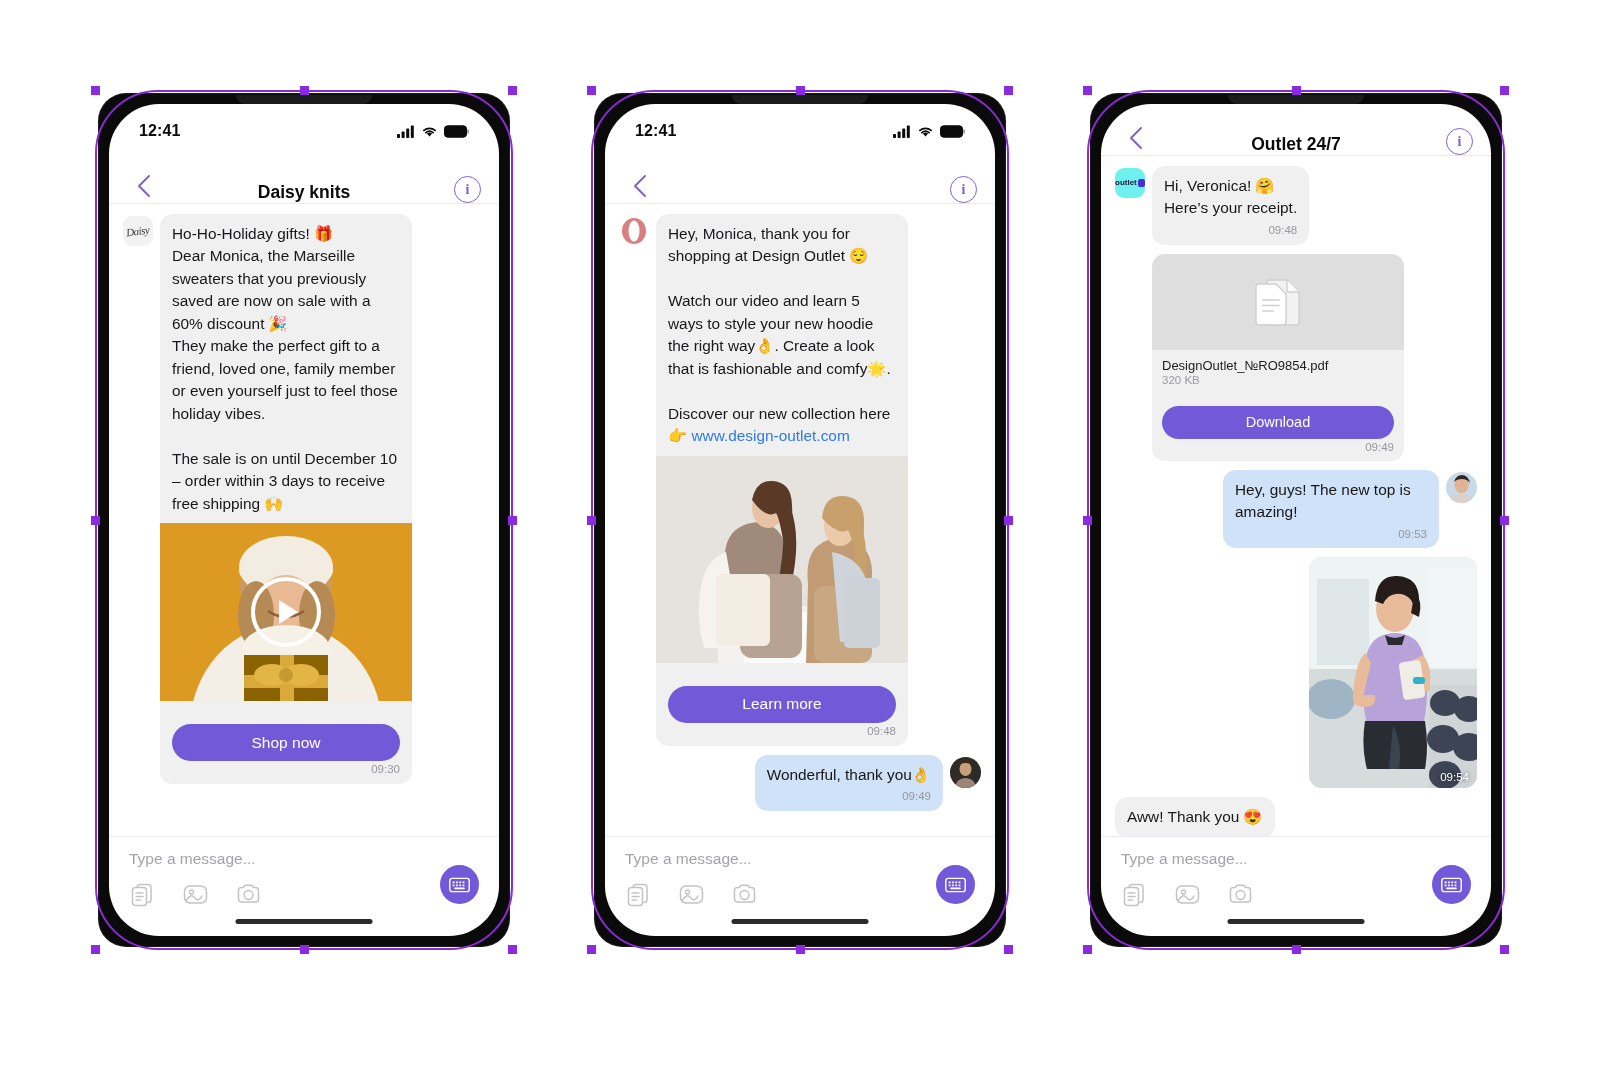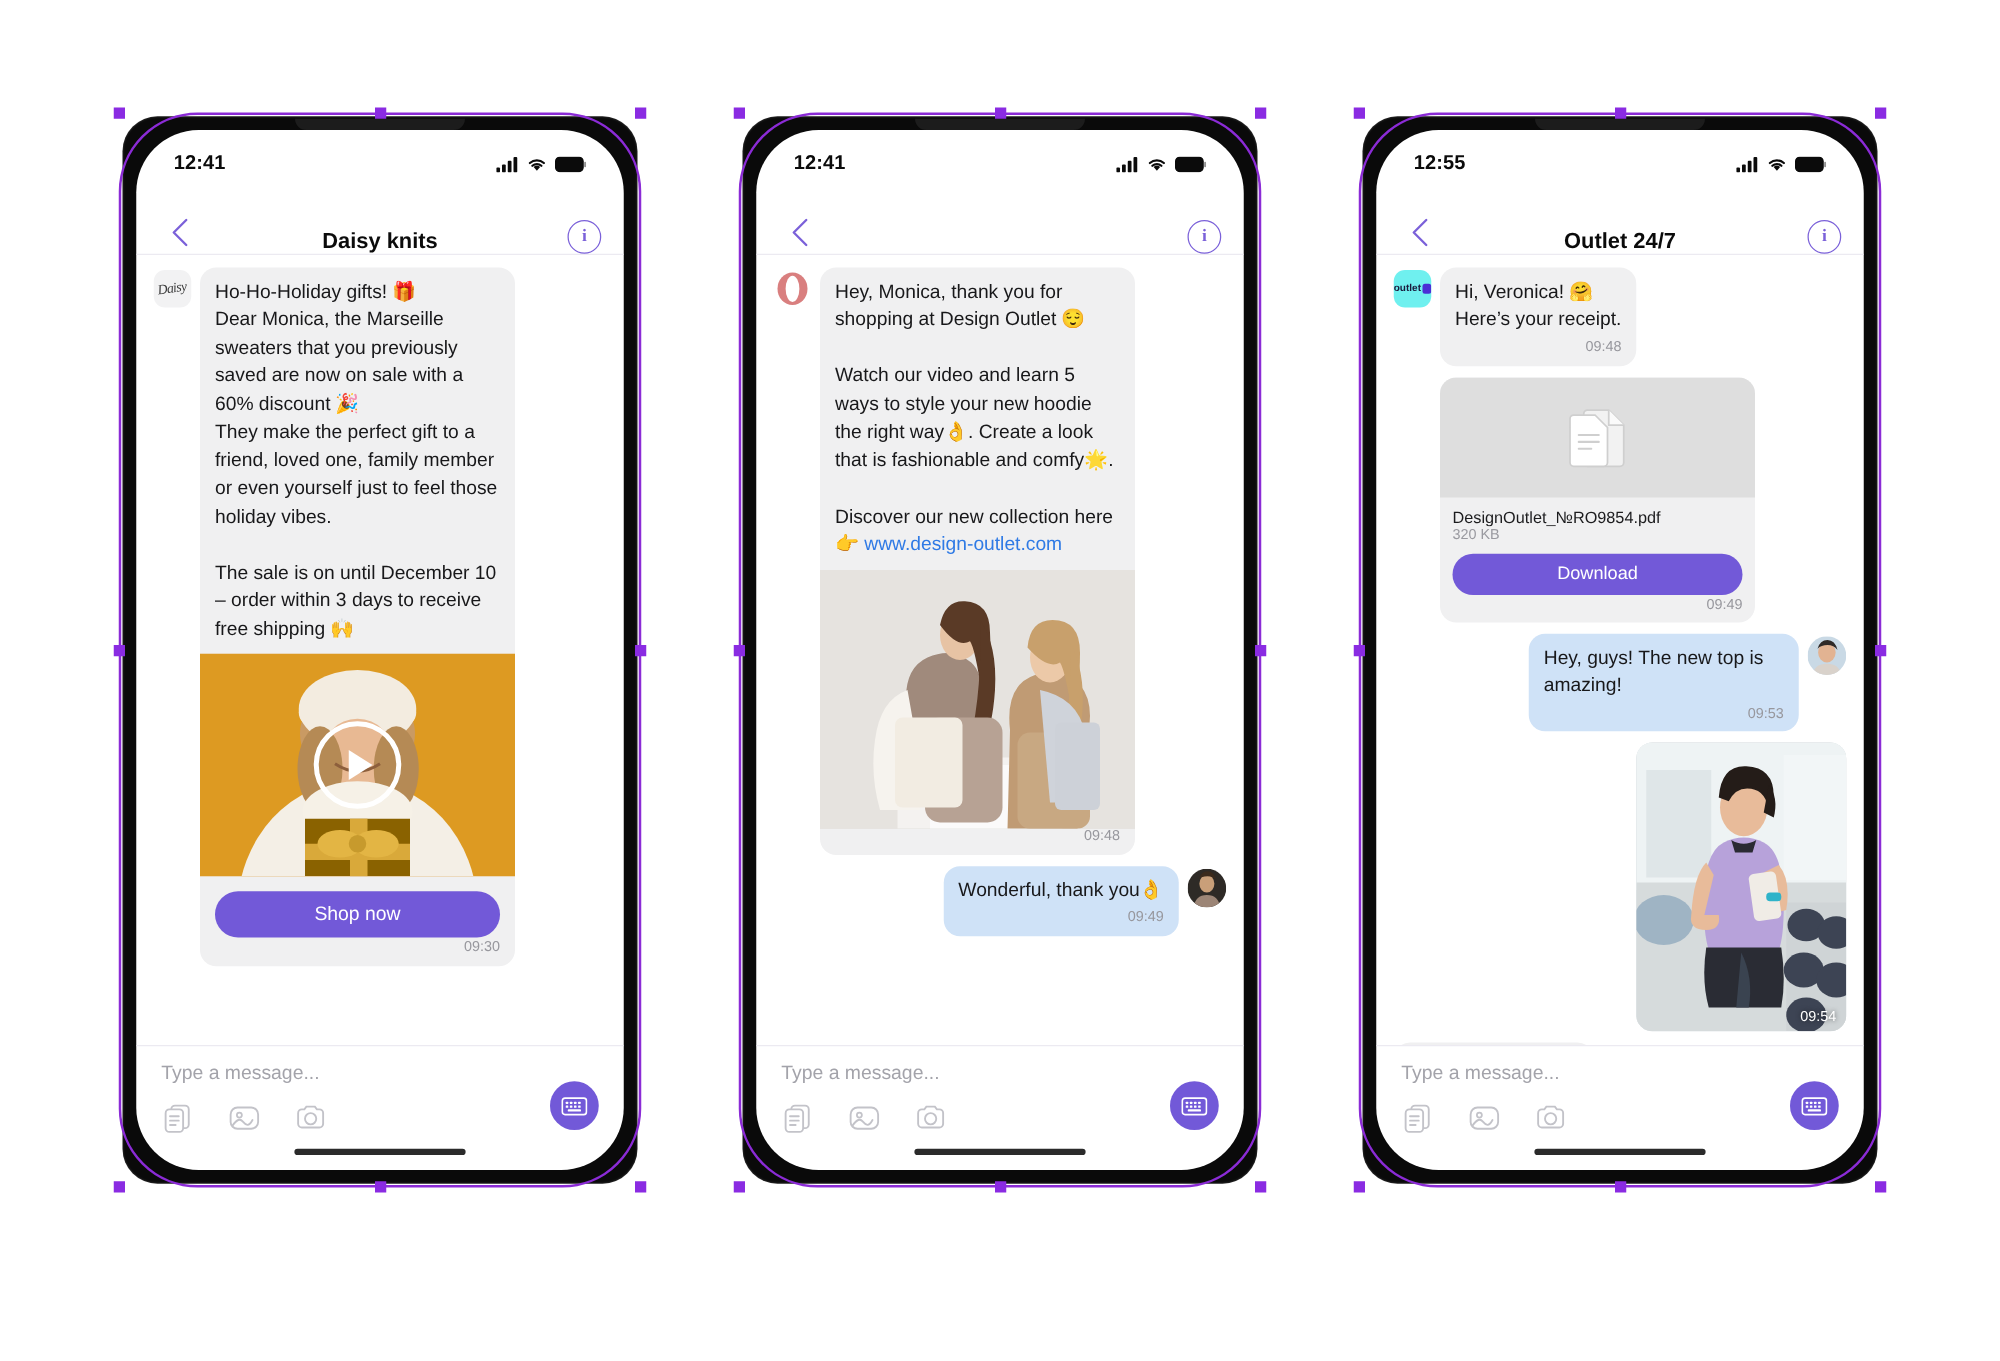--- a/index.html
+++ b/index.html
@@ -263,20 +263,21 @@
     display: block;
     width: 100%;
     background: #7259d8;
     color: #ffffff;
     border: none;
     border-radius: 22px;
     height: 37px;
     font-size: 15.5px;
     font-family: "Liberation Sans", sans-serif;
     cursor: pointer;
+    margin-top: 11px;
   }
 
   
   .video-thumb {
     width: 100%;
     height: 178px;
     position: relative;
     overflow: hidden;
     background: #d99321;
   }
@@ -587,20 +588,23 @@
 
                   <path d="M152 128q-4-36 20-44 22-7 36 8 12 14 6 42l-8 73h-56z" fill="#c09b74"></path>
                   <ellipse cx="184" cy="70" rx="16" ry="20" fill="#ecc9a8"></ellipse>
                   <path d="M166 62q2-22 20-22 22 0 22 26 0 32-6 50-6-36-10-42-10 6-26-12z" fill="#c8a06c"></path>
                   <path d="M200 58q12 22 10 54-2 26-8 40l-10-2q10-42 8-92z" fill="#c8a06c"></path>
                   <rect x="158" y="130" width="58" height="77" rx="10" fill="#c8a882"></rect>
                   <path d="M176 96q30 6 36 34l-6 56h-22z" fill="#cfd3da"></path>
                   <rect x="188" y="122" width="36" height="70" rx="5" fill="#cdd1d8"></rect>
                 </svg>
               </div>
+              <div class="cta-wrap">
+                <button class="cta">Learn more</button>
+              </div>
               <div class="time">09:48</div>
             </div>
           </div>
 
           <div class="row out">
             <div class="bubble out">
               <div class="txt">Wonderful, thank you👌</div>
               <div class="time">09:49</div>
             </div>
             <div class="avatar photo">
@@ -668,40 +672,20 @@
     <div class="handle h-bl"></div>
     <div class="handle h-bc"></div>
     <div class="handle h-br"></div>
   </div>
 
   <div class="phone">
     <div class="phone-body">
       <div class="notch"></div>
       <div class="phone-screen">
 
-        <div class="statusbar">
-          <div class="status-time">12:55</div>
-          <div class="status-icons">
-            <svg width="18" height="13" viewBox="0 0 18 13">
-              <rect x="0" y="9" width="3" height="4" rx="0.8" fill="#0b0b0b"></rect>
-              <rect x="4.6" y="6.5" width="3" height="6.5" rx="0.8" fill="#0b0b0b"></rect>
-              <rect x="9.2" y="3.6" width="3" height="9.4" rx="0.8" fill="#0b0b0b"></rect>
-              <rect x="13.8" y="0.6" width="3" height="12.4" rx="0.8" fill="#0b0b0b"></rect>
-            </svg>
-            <svg width="17" height="13" viewBox="0 0 17 13">
-              <path d="M8.5 11.6 5.9 8.6a4 4 0 0 1 5.2 0z" fill="#0b0b0b"></path>
-              <path d="M2.9 5.4a8.6 8.6 0 0 1 11.2 0" stroke="#0b0b0b" stroke-width="1.8" fill="none" stroke-linecap="round"></path>
-              <path d="M4.9 7.6a5.6 5.6 0 0 1 7.2 0" stroke="#0b0b0b" stroke-width="1.8" fill="none" stroke-linecap="round"></path>
-            </svg>
-            <svg width="25" height="13" viewBox="0 0 25 13">
-              <rect x="0.5" y="0.8" width="22" height="11.4" rx="3.2" stroke="#0b0b0b" stroke-width="1" fill="#0b0b0b"></rect>
-              <rect x="23.3" y="4.3" width="1.6" height="4.4" rx="0.8" fill="#0b0b0b" opacity="0.45"></rect>
-            </svg>
-          </div>
-        </div>
 
         <div class="navbar">
           <div class="nav-back">
             <svg width="14" height="24" viewBox="0 0 14 24">
               <path d="M12 2 2 12l10 10" stroke="#7b61d9" stroke-width="1.9" fill="none" stroke-linecap="round" stroke-linejoin="round"></path>
             </svg>
           </div>
           <div class="nav-title">Outlet 24/7</div>
           <div class="nav-info">i</div>
         </div>

